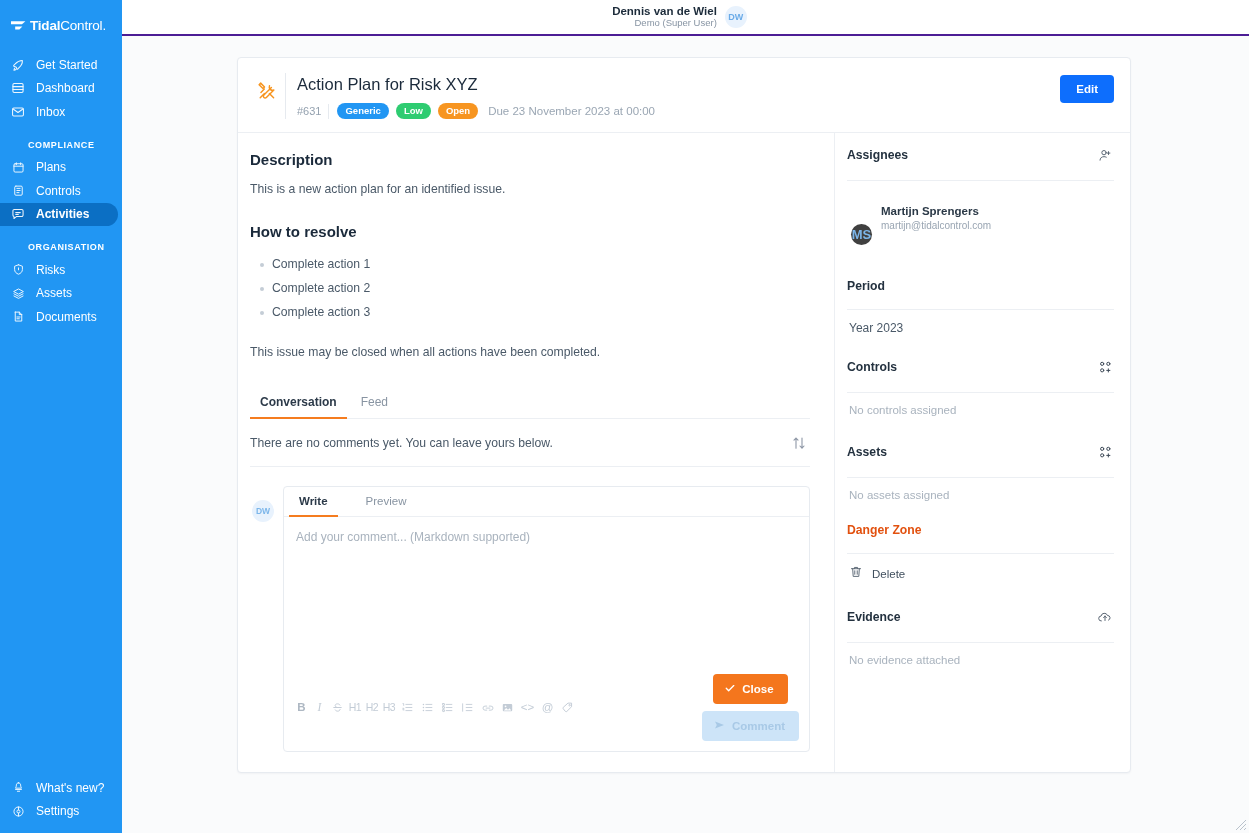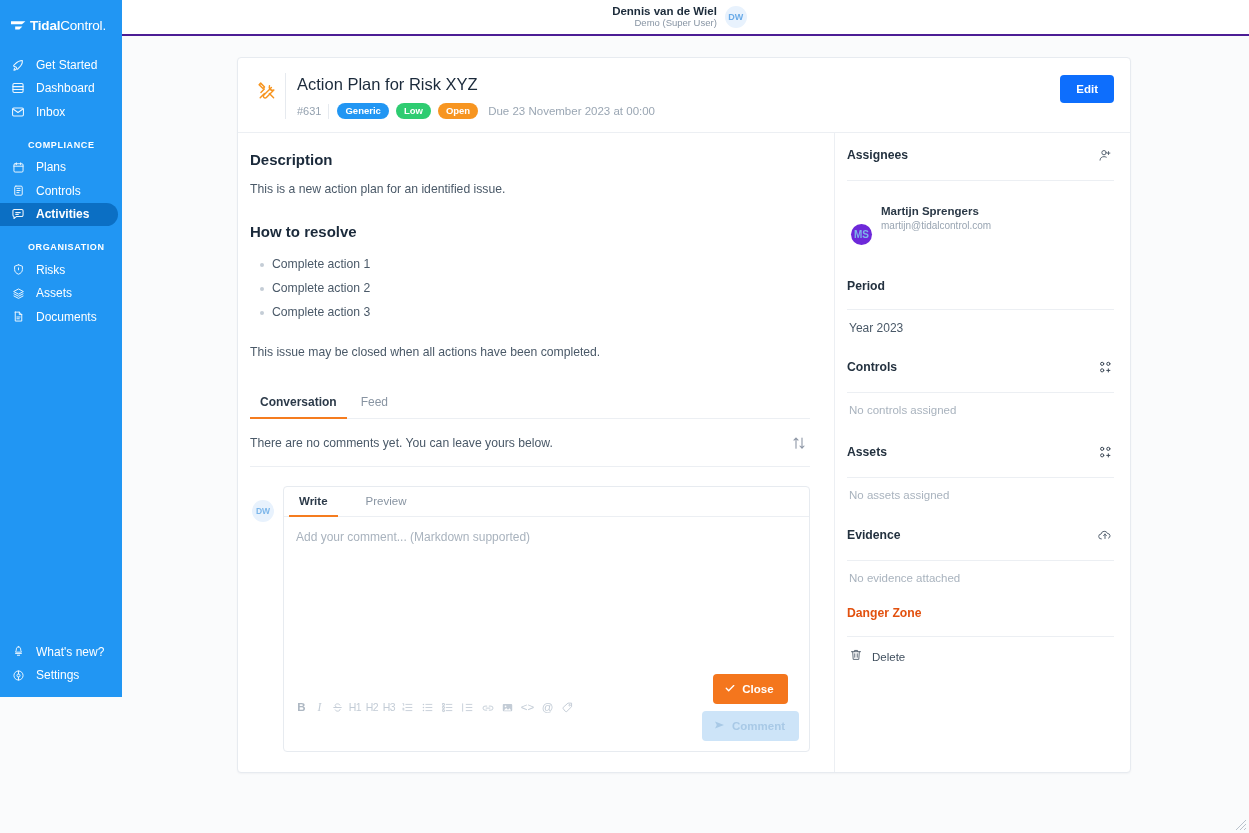--- a/index.html
+++ b/index.html
@@ -6,21 +6,21 @@
   html, body {
     width: 1249px; height: 833px;
     font-family: "Liberation Sans", sans-serif;
     background: #fafbfc;
     overflow: hidden;
   }
   .app { display: flex; width: 1249px; height: 833px; position: relative; }
 
   
   .sidebar {
-    width: 122px; height: 697px;
+    width: 122px; height: 833px;
     background: #2196f3;
     color: #fff;
     display: flex; flex-direction: column;
     flex: 0 0 122px;
     position: relative;
   }
   .logo-wrap {
     height: 36px; display: flex; align-items: center;
     padding: 0 10px; margin-top: 7px;
   }
@@ -209,21 +209,21 @@
     padding-bottom: 16px; border-bottom: 1px solid #eceff3;
   }
   .sec-head .title { font-size: 12.2px; font-weight: bold; color: #23313f; }
   .sec-head .title.danger { color: #e2510f; }
   .sec-ic { cursor: pointer; display: flex; padding: 1px; }
   .sec-block { margin-top: 24px; }
   .sec-block:first-child { margin-top: 0; }
   .assignee { display: flex; align-items: center; gap: 9px; padding: 11px 0 0 4px; }
   .assignee .av {
     width: 21px; height: 21px; border-radius: 50%; flex: 0 0 21px;
-    background: #6d28d9; color: #7cb6ea; font-size: 10px; font-weight: bold;
+    background: #404040; color: #7cb6ea; font-size: 13px; font-weight: bold;
     display: flex; align-items: center; justify-content: center; margin-top: 32px;
   }
   .assignee .nm { font-size: 11.5px; font-weight: bold; color: #2b3947; line-height: 1.3; }
   .assignee .em { font-size: 10px; color: #99a5b2; line-height: 1.4; }
   .sec-value { font-size: 12px; color: #4a5968; padding: 11px 0 0 2px; }
   .sec-empty { font-size: 11.5px; color: #a9b3be; padding: 11px 0 0 2px; }
   .delete-row {
     display: flex; align-items: center; gap: 9px;
     padding: 11px 0 0 2px; cursor: pointer;
   }
@@ -585,49 +585,49 @@
                     <circle cx="5" cy="4.6" r="1.9"></circle>
                     <circle cx="12.4" cy="4.6" r="1.9"></circle>
                     <circle cx="5" cy="12.4" r="1.9"></circle>
                     <path d="M12.4 10.6v3.8M14.3 12.5h-3.8"></path>
                   </svg>
                 </span>
               </div>
               <div class="sec-empty">No assets assigned</div>
             </div>
 
+            <div class="sec-block" style="margin-top:22px">
+              <div class="sec-head">
+                <span class="title danger">Danger Zone</span>
+              </div>
+              <div class="delete-row">
+                <span>
+                  <svg width="14" height="14" viewBox="0 0 16 16" fill="none" stroke="#5b6775" stroke-width="1.1" stroke-linecap="round" stroke-linejoin="round">
+                    <path d="M2.8 4.2h10.4M6.2 4.2V2.8h3.6v1.4"></path>
+                    <path d="M4.2 4.2 4.8 13h6.4l.6-8.8"></path>
+                    <path d="M6.6 6.6v4M9.4 6.6v4"></path>
+                  </svg>
+                </span>
+                <span class="lbl">Delete</span>
+              </div>
+            </div>
+
             <div class="sec-block" style="margin-top:26px">
               <div class="sec-head">
                 <span class="title">Evidence</span>
                 <span class="sec-ic">
                   <svg width="16" height="15" viewBox="0 0 18 18" fill="none" stroke="#5b6775" stroke-width="1.2" stroke-linecap="round" stroke-linejoin="round">
                     <path d="M4.6 13.2a3 3 0 0 1-.3-6 4 4 0 0 1 7.7-.6 2.9 2.9 0 0 1 1.2 5.6"></path>
                     <path d="M9 12.6V7.4M9 7.4 7.3 9.2M9 7.4l1.7 1.8"></path>
                   </svg>
                 </span>
               </div>
               <div class="sec-empty">No evidence attached</div>
             </div>
 
-            <div class="sec-block" style="margin-top:22px">
-              <div class="sec-head">
-                <span class="title danger">Danger Zone</span>
-              </div>
-              <div class="delete-row">
-                <span>
-                  <svg width="14" height="14" viewBox="0 0 16 16" fill="none" stroke="#5b6775" stroke-width="1.1" stroke-linecap="round" stroke-linejoin="round">
-                    <path d="M2.8 4.2h10.4M6.2 4.2V2.8h3.6v1.4"></path>
-                    <path d="M4.2 4.2 4.8 13h6.4l.6-8.8"></path>
-                    <path d="M6.6 6.6v4M9.4 6.6v4"></path>
-                  </svg>
-                </span>
-                <span class="lbl">Delete</span>
-              </div>
-            </div>
-
           </aside>
         </div>
       </section>
     </div>
   </div>
 
   <span class="resize-grip">
     <svg width="16" height="16" viewBox="0 0 16 16" fill="none" stroke="#b9c2cc" stroke-width="1">
       <path d="M15 5 5 15M15 9 9 15M15 13l-2 2"></path>
     </svg>

